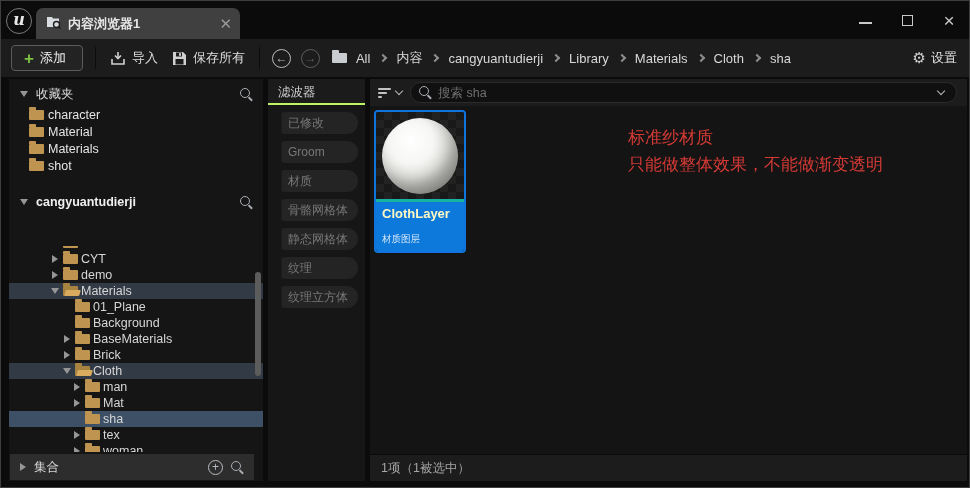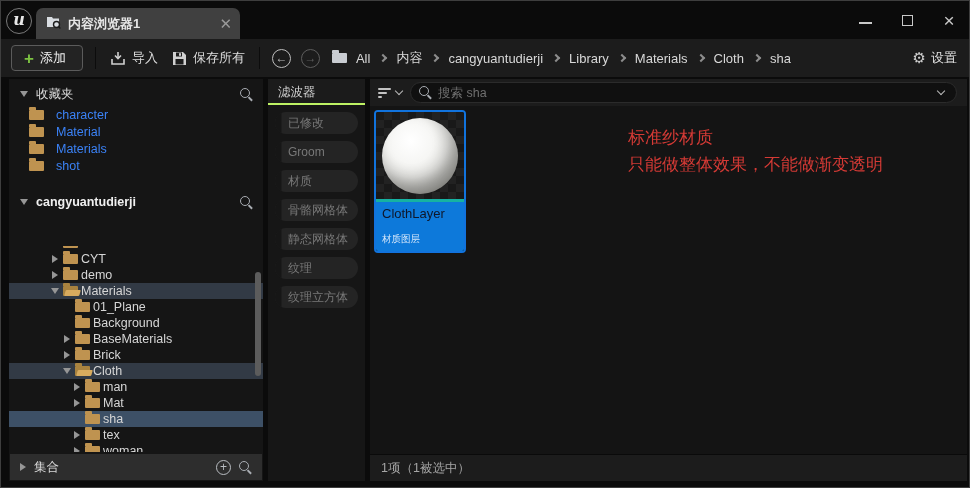--- a/index.html
+++ b/index.html
@@ -56,29 +56,29 @@
   .tri-slot { width:11px; display:inline-flex; justify-content:center; flex:0 0 auto; }
 
   
   .workspace { flex:1; background:#0b0b0b; display:flex; padding:2px 2px 6px 8px; gap:5px; min-height:0; }
 
   
   .sidebar { width:254px; background:#151515; display:flex; flex-direction:column; min-height:0; }
   .sec-head { height:24px; display:flex; align-items:center; gap:7px; padding:0 10px 0 9px; margin-top:3px; }
   .sec-title { flex:1; color:#d9d9d9; font-size:12.5px; }
   .sec-title.bold { font-weight:bold; color:#f0f0f0; }
-  .fav-row { height:17px; display:flex; align-items:center; gap:12px; padding-left:20px; color:#3b82f6; font-size:12.5px; }
+  .fav-row { height:17px; display:flex; align-items:center; gap:4px; padding-left:20px; color:#e5e5e5; font-size:12.5px; }
   .fav-gap { height:13px; }
   .tree { flex:1; overflow:hidden; position:relative; min-height:0;margin-top:32px; }
   .trow { height:16px; display:flex; align-items:center; gap:3px; color:#d6d6d6; font-size:12.5px; white-space:nowrap; }
   .trow.clip-top { margin-top:-11px; }
   .lvl0 { padding-left:40px; } .lvl1 { padding-left:52px; } .lvl2 { padding-left:62px; }
   .sel { background:#323a45; } .sel-active { background:#3d5066; }
   .scroll-thumb { position:absolute; right:2px; top:26px; width:6px; height:104px; background:#5c5c5c; border-radius:3px; }
-  .collections { height:26px; background:#2d2d2d; margin:2px 1px 1px 1px; display:flex; align-items:center; gap:8px; padding:0 10px; color:#dadada; font-size:12.5px; flex:0 0 auto; }
+  .collections { height:26px; background:#2d2d2d; margin:2px 9px 1px 1px; display:flex; align-items:center; gap:8px; padding:0 10px; color:#dadada; font-size:12.5px; flex:0 0 auto; }
   .coll-label { flex:1; }
   .circle-plus { width:15px; height:15px; border:1.5px solid #b9bdc2; border-radius:50%; display:inline-flex; align-items:center; justify-content:center; color:#b9bdc2; font-size:12px; line-height:1; }
 
   
   .filters { width:97px; background:#161616; display:flex; flex-direction:column; }
   .filters-head { height:26px; line-height:26px; padding-left:10px; color:#d4d4d4; font-size:12.5px; background:#1b1b1b; border-bottom:2px solid #bef264; }
   .pill { height:22px; margin:7px 7px 0 7px; background:#242424; border-radius:11px; display:flex; align-items:center; color:#787878; font-size:12px; position:relative; padding-left:13px; overflow:hidden; }
   .pill::before { content:''; position:absolute; left:0; top:0; bottom:0; width:6px; background:#161616; border-right:1px solid #1d1d1d; }
 
   
@@ -91,21 +91,21 @@
   .chev { width:6px; height:6px; border-right:1.5px solid #b9b9b9; border-bottom:1.5px solid #b9b9b9; transform:rotate(45deg); display:inline-block; margin-top:-3px; }
   .search-pill { flex:1; height:21px; background:#101010; border:1px solid #2b2b2b; border-radius:11px; display:flex; align-items:center; padding:0 12px 0 8px; gap:6px; }
   .search-pill input { flex:1; background:transparent; border:none; outline:none; color:#cfcfcf; font-size:12.5px; font-family:inherit; }
   .search-pill input::placeholder { color:#6f6f6f; }
   .content { flex:1; position:relative; padding:4px; min-height:0; }
   .tile { width:92px; border:2px solid #1173dd; border-radius:4px; overflow:hidden; background:#0d0d0d; }
   .thumb { width:88px; height:87px; background-image:conic-gradient(#222 25%, #191919 0 50%, #222 0 75%, #191919 0); background-size:16px 16px; display:flex; align-items:center; justify-content:center; }
   .sphere { width:76px; height:76px; border-radius:50%; background:radial-gradient(circle at 38% 30%, #ffffff 0%, #f6f6f4 32%, #e5e5e2 52%, #c4c4bf 72%, #97978f 90%, #787870 100%); box-shadow:inset -8px -12px 16px rgba(0,0,0,.28); }
   .strip { height:3px; background:#16b2a2; }
   .tile-label { background:#0d79da; height:49px; padding:4px 6px 5px 6px; display:flex; flex-direction:column; justify-content:space-between; }
-  .tile-name { color:#0f172a; font-size:13px; }
+  .tile-name { color:#fef9c3; font-size:13px;font-weight:bold; }
   .tile-type { color:#d7e8fb; font-size:9.5px; }
   .annotation { position:absolute; left:258px; top:18px; color:#d43a35; font-size:17px; line-height:27px; }
   .status-bar { height:27px; background:#1c1c1c; border-top:1px solid #0a0a0a; display:flex; align-items:center; padding-left:11px; color:#a6a6a6; font-size:12.5px; flex:0 0 auto; }
 </style>
 </head>
 <body>
 
 <div class="window">
 
   <div class="titlebar">

